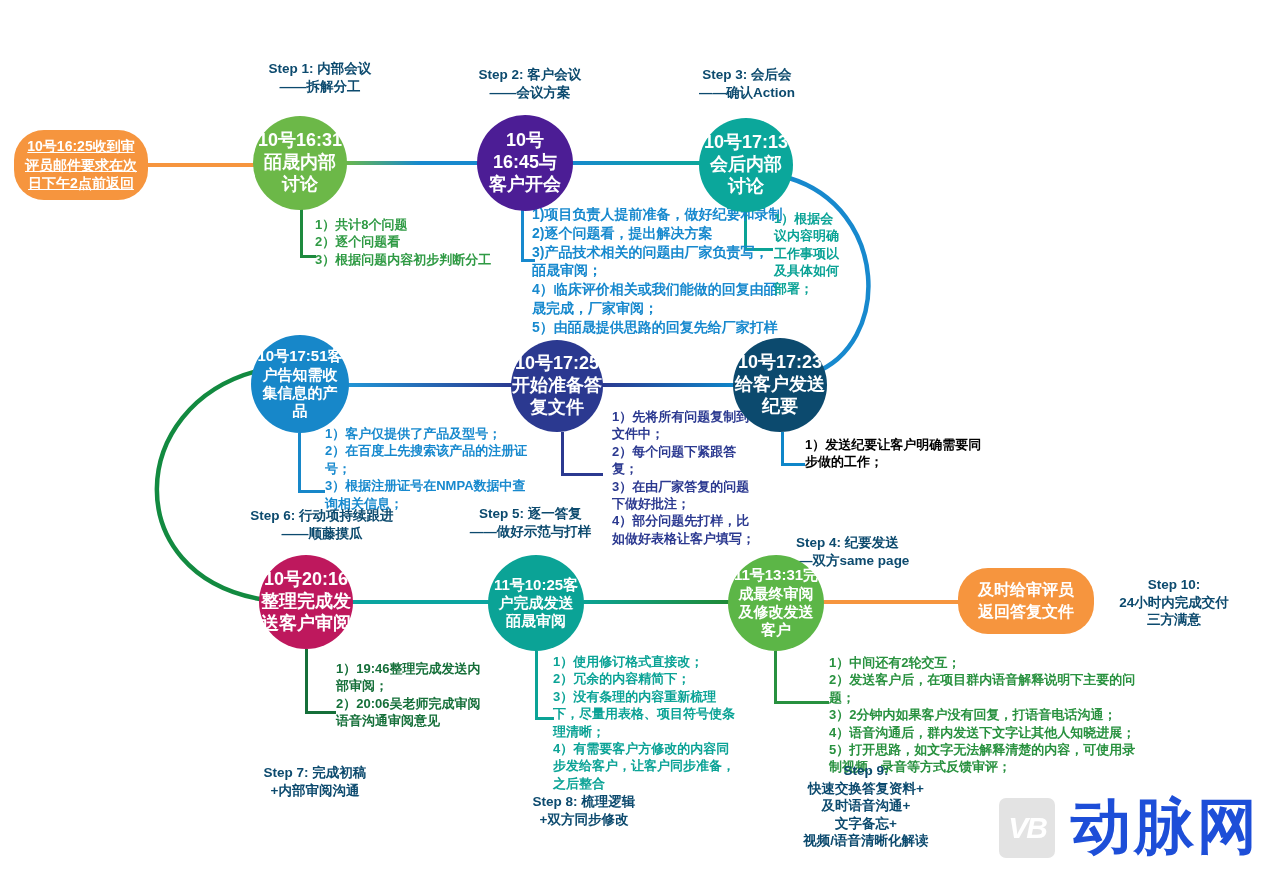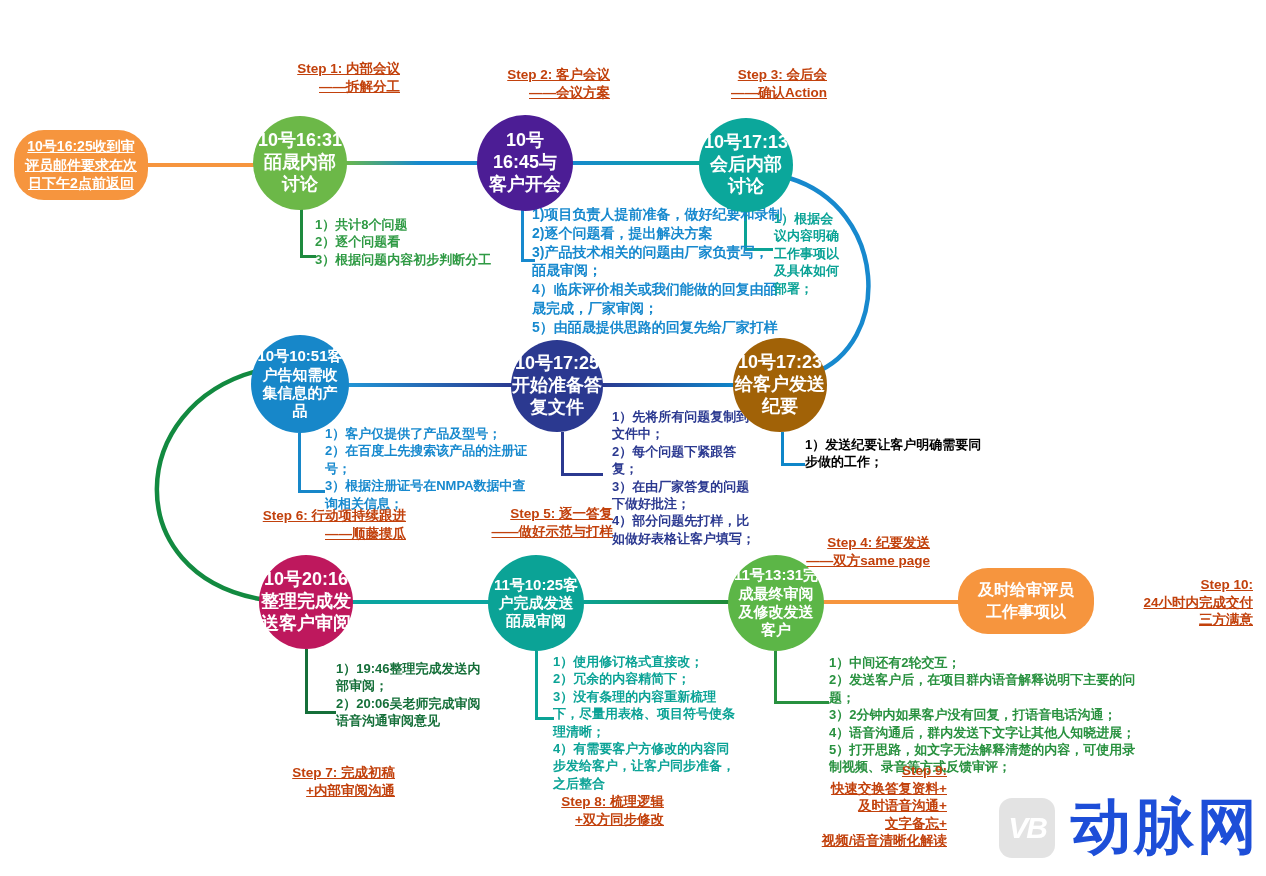--- a/index.html
+++ b/index.html
@@ -25,27 +25,27 @@
     color:#fff;text-align:center;
     z-index:3;
   }
   .hline{position:absolute;height:4px;border-radius:2px;z-index:1;}
   .elbow{position:absolute;z-index:1;}
   .bullets{
     position:absolute;font-size:13px;line-height:1.34;
     white-space:pre-line;z-index:2;text-align:left;
   }
   .step{
-    position:absolute;color:#c2410c;font-size:13.5px;line-height:1.3;
-    text-align:right;white-space:pre-line;z-index:2;text-decoration:underline;
+    position:absolute;color:#0c4a6e;font-size:13.5px;line-height:1.3;
+    text-align:center;white-space:pre-line;z-index:2;
   }
   .curve{position:absolute;left:0;top:0;z-index:1;}
   #wm{position:absolute;right:6px;bottom:8px;display:flex;align-items:center;z-index:0;}
   #wm-logo{
-    width:56px;height:60px;background:#E3E3E3;border-radius:13px;
+    width:56px;height:60px;background:#E3E3E3;border-radius:7px;
     display:flex;align-items:center;justify-content:center;
     color:#fff;font-size:30px;font-style:italic;letter-spacing:-2px;
   }
   #wm-text{color:#1d4ed8;font-size:60px;margin-left:16px;letter-spacing:3px;}
 </style>
 </head>
 <body>
 
 <div id="canvas">
 
@@ -70,39 +70,39 @@
   <div class="elbow" style="left:561px;top:432px;width:39px;height:41px;border-left:3.5px solid #2B3990;border-bottom:3.5px solid #2B3990;"></div>
   <div class="elbow" style="left:298px;top:433px;width:24px;height:57px;border-left:3.5px solid #1787C9;border-bottom:3.5px solid #1787C9;"></div>
   <div class="elbow" style="left:305px;top:649px;width:28px;height:62px;border-left:3.5px solid #156F39;border-bottom:3.5px solid #156F39;"></div>
   <div class="elbow" style="left:535px;top:651px;width:16px;height:66px;border-left:3.5px solid #0BA396;border-bottom:3.5px solid #0BA396;"></div>
   <div class="elbow" style="left:774px;top:651px;width:52px;height:50px;border-left:3.5px solid #28913F;border-bottom:3.5px solid #28913F;"></div>
 
   <div class="pill pre" style="left:14px;top:130px;width:134px;height:70px;background:#F6953E;font-size:14px;line-height:1.35;text-decoration:underline;">10号16:25收到审
 评员邮件要求在次
 日下午2点前返回</div>
   <div class="pill pre" style="left:958px;top:568px;width:136px;height:66px;background:#F6953E;font-size:16px;line-height:1.4;">及时给审评员
-工作事项以</div>
+返回答复文件</div>
 
   <div class="node pre" style="left:253px;top:116px;width:94px;height:94px;background:#6CB848;">10号16:31
 皕晟内部
 讨论</div>
   <div class="node pre" style="left:477px;top:115px;width:96px;height:96px;background:#4c1d95;">10号
 16:45与
 客户开会</div>
   <div class="node pre" style="left:699px;top:118px;width:94px;height:94px;background:#0BA79B;">10号17:13
 会后内部
 讨论</div>
 
-  <div class="node pre" style="left:733px;top:338px;width:94px;height:94px;background:#a16207;">10号17:23
+  <div class="node pre" style="left:733px;top:338px;width:94px;height:94px;background:#0c4a6e;">10号17:23
 给客户发送
 纪要</div>
   <div class="node pre" style="left:511px;top:340px;width:92px;height:92px;background:#2B3990;">10号17:25
 开始准备答
 复文件</div>
-  <div class="node pre" style="left:251px;top:335px;width:98px;height:98px;background:#1787C9;font-size:15px;">10号10:51客
+  <div class="node pre" style="left:251px;top:335px;width:98px;height:98px;background:#1787C9;font-size:15px;">10号17:51客
 户告知需收
 集信息的产
 品</div>
 
   <div class="node pre" style="left:259px;top:555px;width:94px;height:94px;background:#be185d;">10号20:16
 整理完成发
 送客户审阅</div>
   <div class="node pre" style="left:488px;top:555px;width:96px;height:96px;background:#0BA396;font-size:15px;">11号10:25客
 户完成发送
 皕晟审阅</div>

